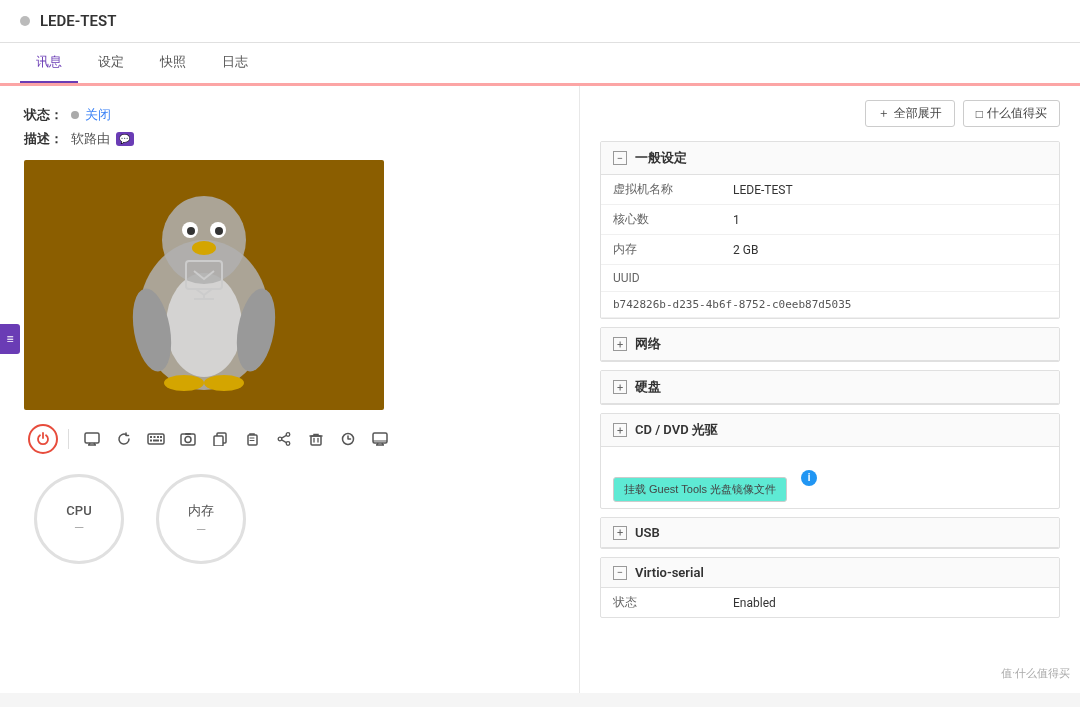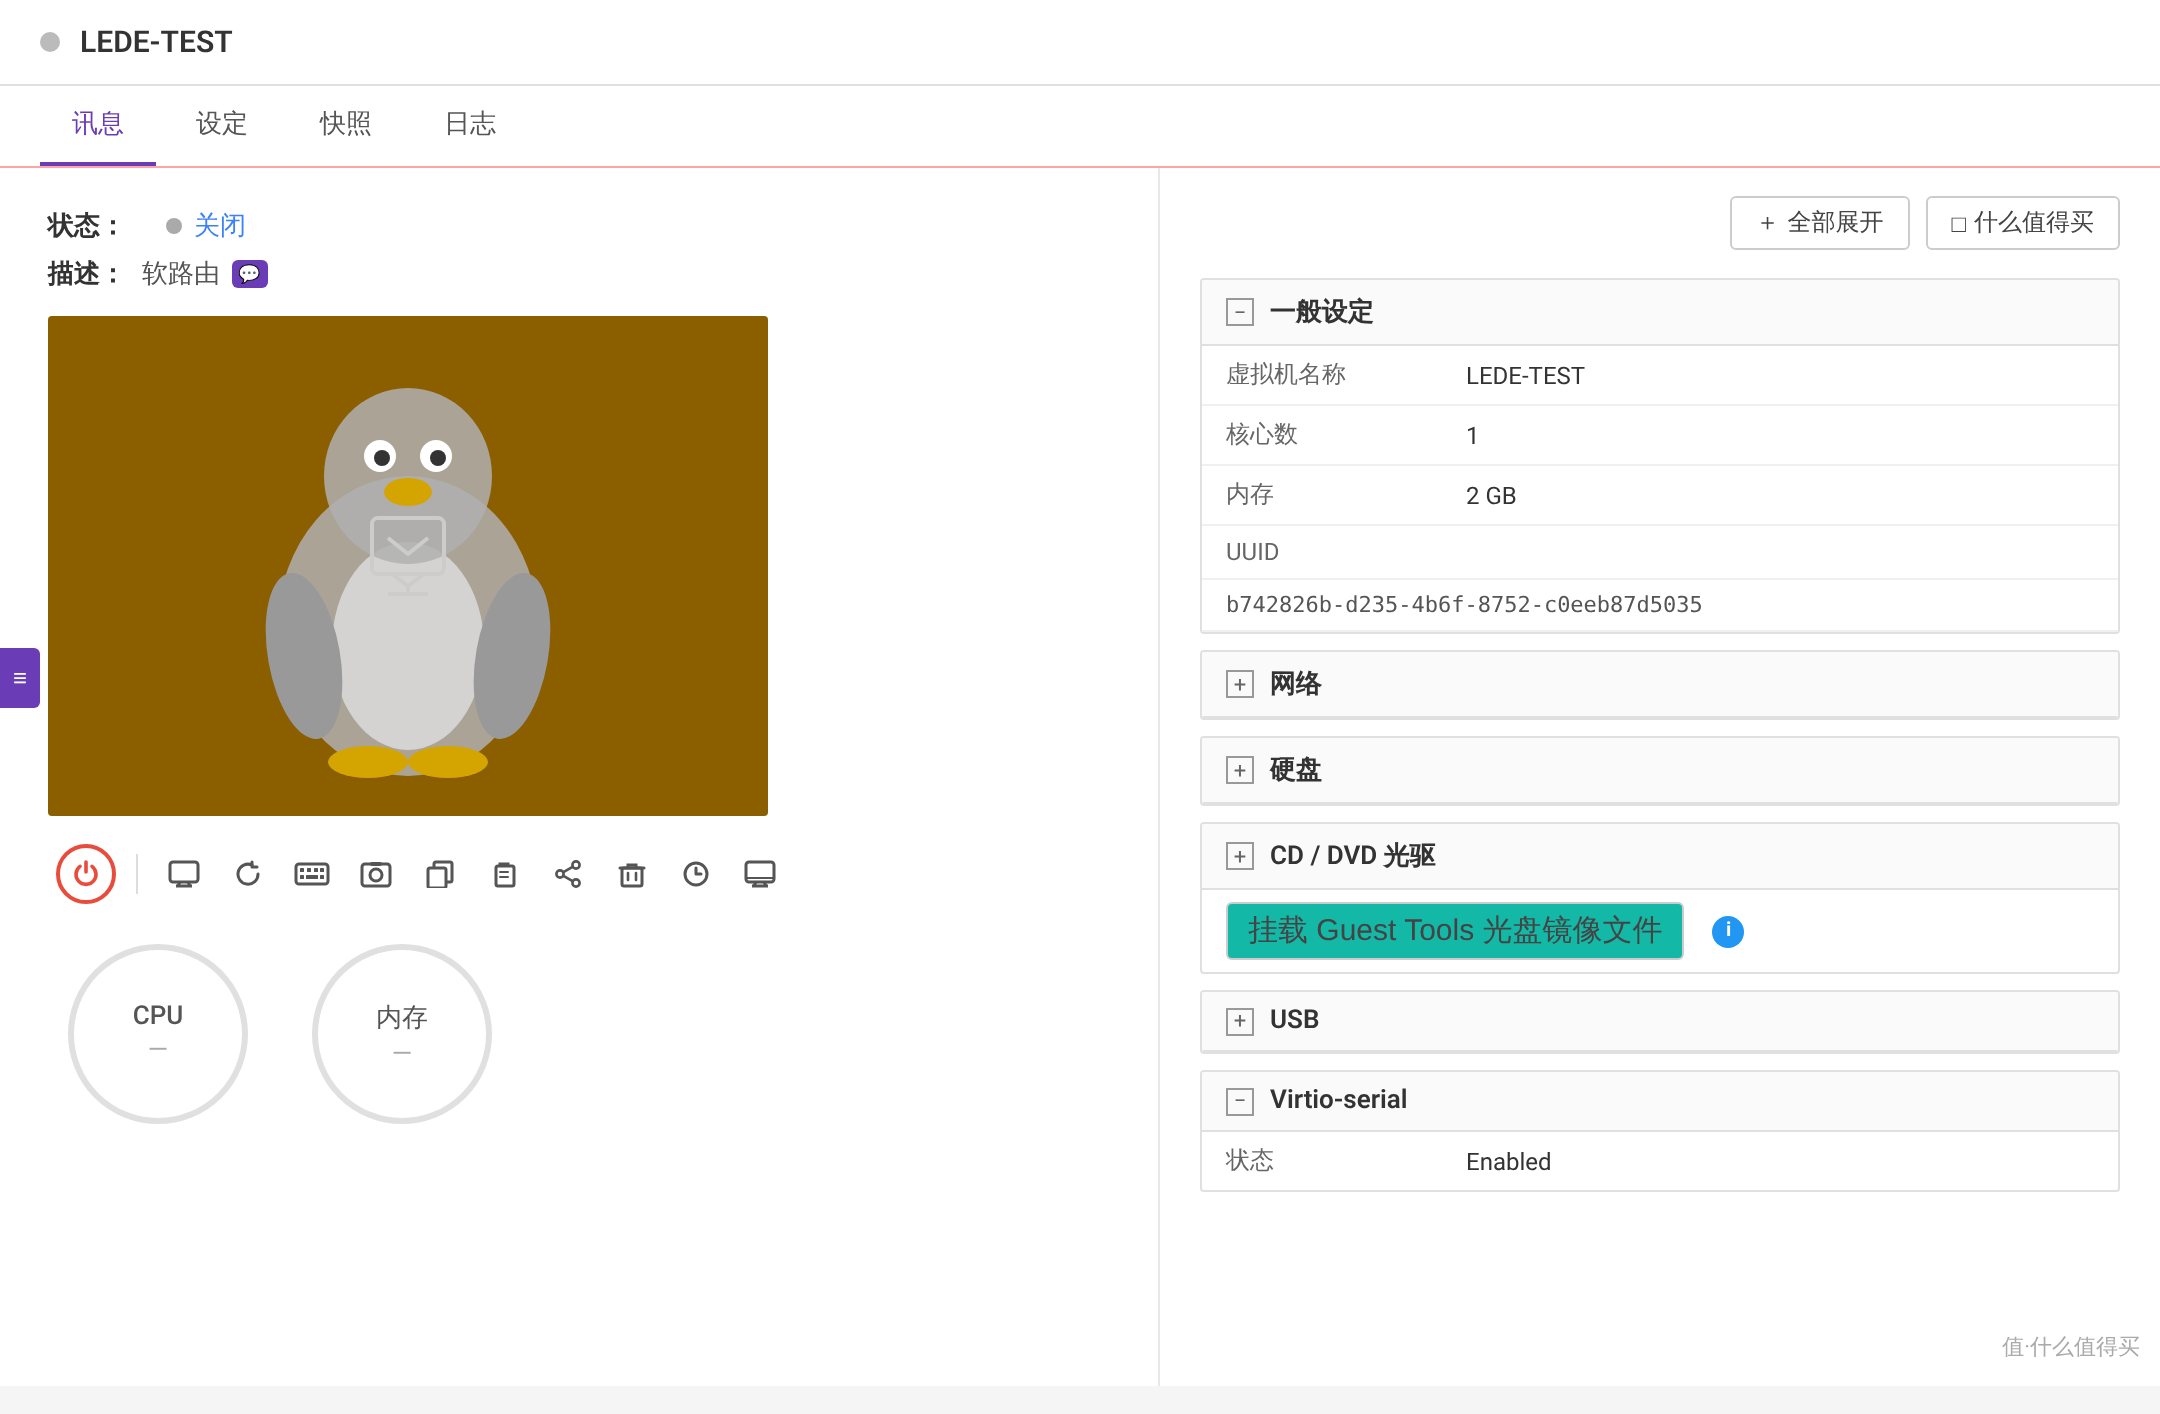--- a/index.html
+++ b/index.html
@@ -35,21 +35,21 @@
     }
     .title-text {
       font-size: 15px;
       font-weight: 600;
       color: #333;
     }
     .tabs-bar {
       display: flex;
       align-items: center;
       padding: 0 20px;
-      border-bottom: 1px solid #fca5a5;
+      border-bottom: 3px solid #fca5a5;
       background: #fff;
     }
     .tab {
       padding: 10px 16px;
       cursor: pointer;
       font-size: 13px;
       color: #555;
       border-bottom: 2px solid transparent;
       margin-right: 4px;
     }
@@ -70,21 +70,21 @@
       overflow-y: auto;
       border-right: 1px solid #e8e8e8;
     }
     .status-row {
       display: flex;
       align-items: center;
       margin-bottom: 6px;
     }
     .status-label {
       font-weight: 700;
-      margin-right: 20px;
+      margin-right: 8px;
       font-size: 13px;
     }
     .status-dot-off {
       width: 8px;
       height: 8px;
       border-radius: 50%;
       background: #aaa;
       margin-right: 6px;
     }
     .status-value {
@@ -277,24 +277,25 @@
       padding: 6px 12px;
       color: #555;
       font-size: 11px;
       font-family: monospace;
       border-bottom: 1px solid #f0f0f0;
     }
     .mount-btn {
       padding: 4px 10px;
       border: 1px solid #ccc;
       border-radius: 3px;
-      background: #14b8a6;
-      font-size: 15px;
+      background: #5eead4;
+      font-size: 11px;
       cursor: pointer;
       color: #444;
+      margin-top: 24px;
     }
     .info-icon {
       width: 16px;
       height: 16px;
       border-radius: 50%;
       background: #2196F3;
       color: white;
       display: inline-flex;
       align-items: center;
       justify-content: center;

